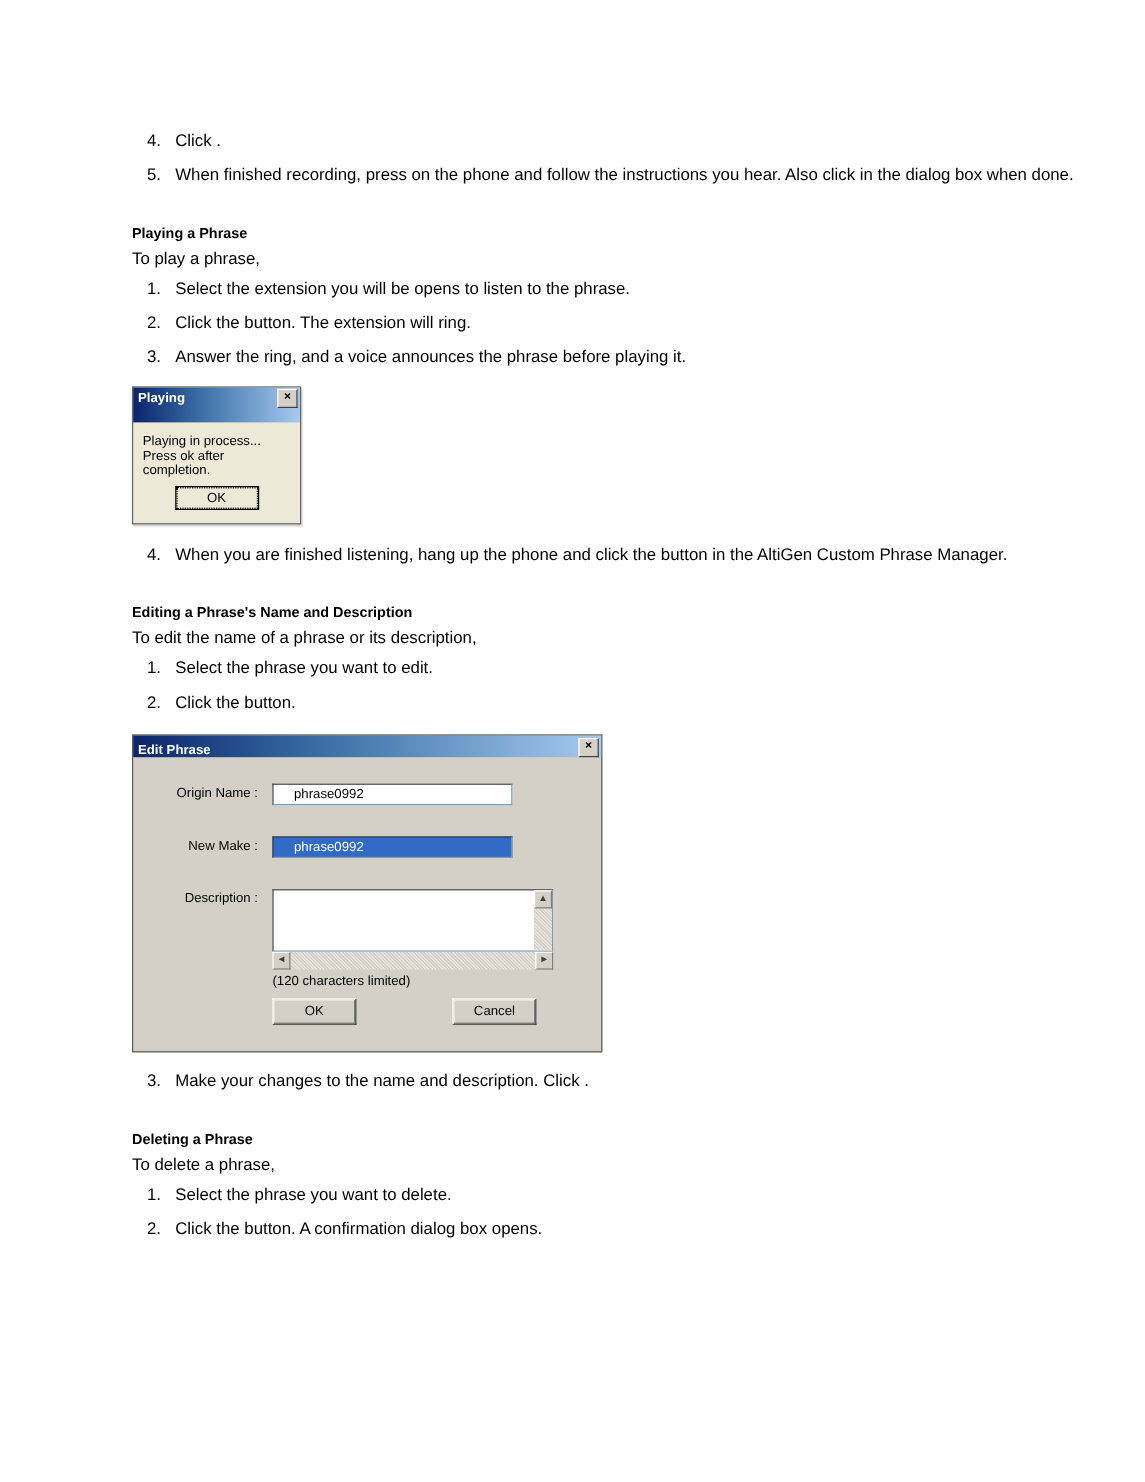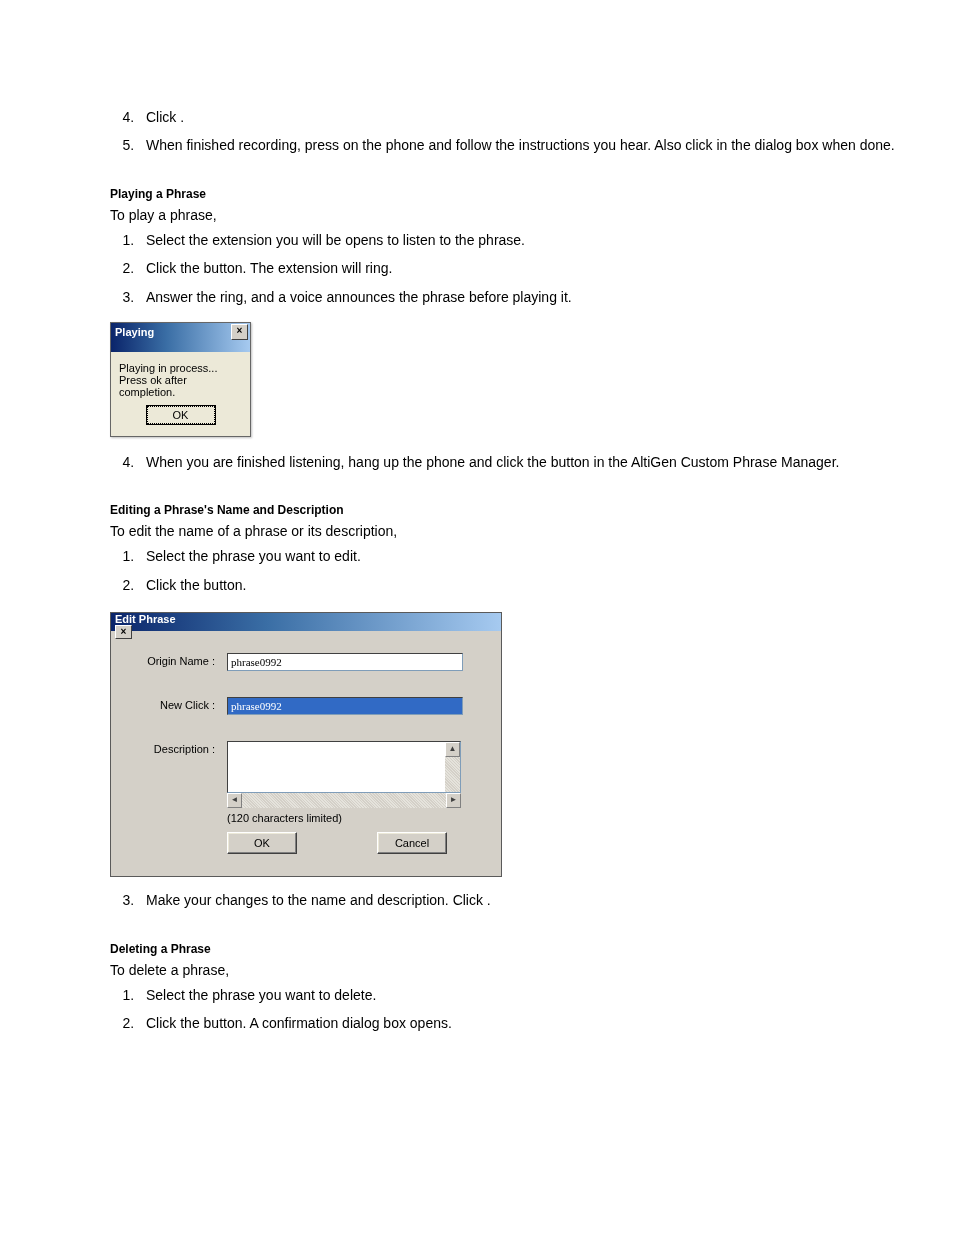--- a/index.html
+++ b/index.html
@@ -94,27 +94,26 @@
     width: 390px;
     border: 1px solid #5A5A5A;
     background: #D4D0C8;
     font-family: Tahoma, Arial, sans-serif;
     font-size: 11px;
     margin: 16px 0 12px 0;
   }
   .dlg-edit .titlebar {
     display: flex;
     justify-content: space-between;
-    align-items: flex-start;
+    align-items: flex-end;
     height: 18px;
     background: linear-gradient(to right, #0A246A 0%, #3A6EA5 40%, #A6CAF0 100%);
     color: #fff;
     font-weight: bold;
     padding: 0 2px 0 4px;
-    flex-direction: column;
   }
   .dlg-edit .closebtn {
     width: 15px;
     height: 14px;
     background: #D4D0C8;
     border: 1px solid #fff;
     border-right-color: #404040;
     border-bottom-color: #404040;
     color: #000;
     font-size: 10px;
@@ -132,30 +131,30 @@
   }
   .formrow .lbl {
     width: 84px;
     text-align: right;
     padding-right: 12px;
     padding-top: 2px;
     color: #000;
   }
   .formrow .ctl { flex: 1; }
   .txt {
-    width: 236px;
+    width: 200px;
     height: 18px;
     border: 1px solid #7F9DB9;
     border-top-color: #404040;
     border-left-color: #404040;
     background: #fff;
     font-size: 11px;
-    padding: 1px 3px;
-    box-sizing: border-box;
-    font-family: Liberation Serif, serif;
+    padding: 1px 17px;
+    box-sizing: border-box;
+    font-family: Liberation Sans, sans-serif;
   }
   .txt.sel { background: #316AC5; color: #fff; }
   .txtarea-wrap {
     width: 234px;
   }
   .txtarea {
     width: 234px;
     height: 52px;
     border: 1px solid #7F9DB9;
     border-top-color: #404040;
@@ -278,21 +277,21 @@
       <div class="closebtn">×</div>
     </div>
     <div class="body">
       <div class="formrow">
         <div class="lbl">Origin Name :</div>
         <div class="ctl">
           <input class="txt" readonly="" value="phrase0992" style="">
         </div>
       </div>
       <div class="formrow">
-        <div class="lbl">New Click :</div>
+        <div class="lbl">New Make :</div>
         <div class="ctl">
           <input class="txt sel" value="phrase0992" style="">
         </div>
       </div>
       <div class="formrow" style="margin-bottom:4px;">
         <div class="lbl">Description :</div>
         <div class="ctl">
           <div class="txtarea-wrap">
             <div class="txtarea">
               <div class="vscroll">

